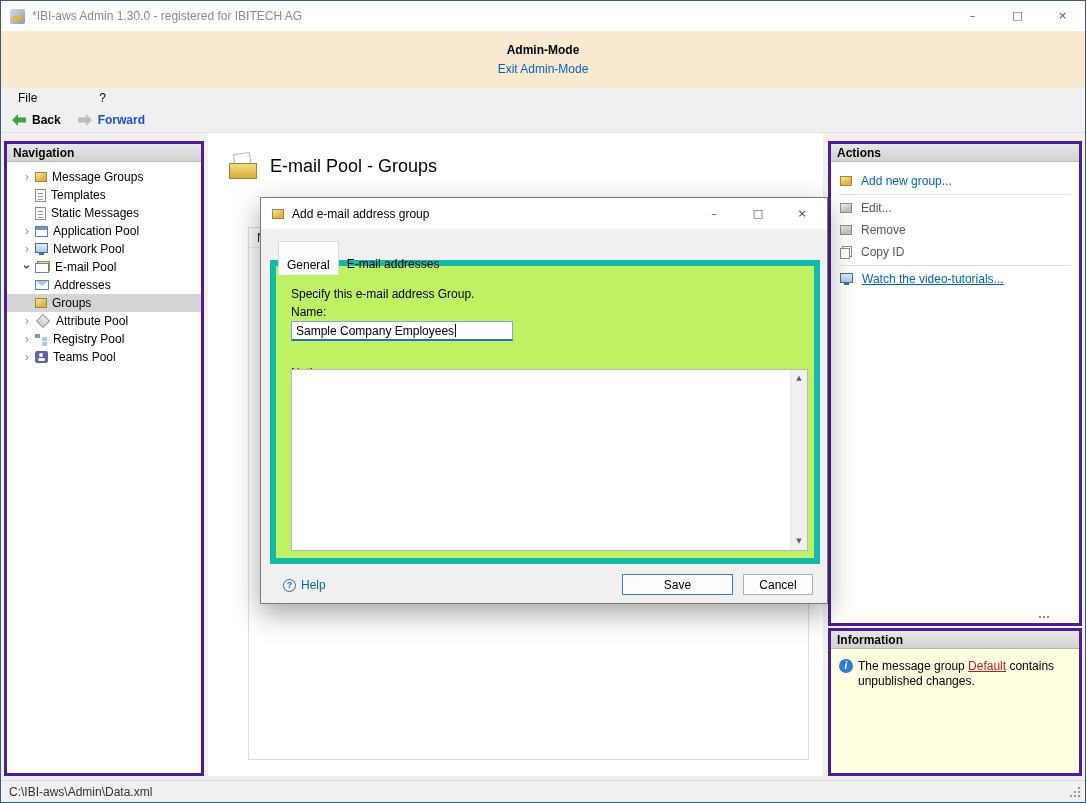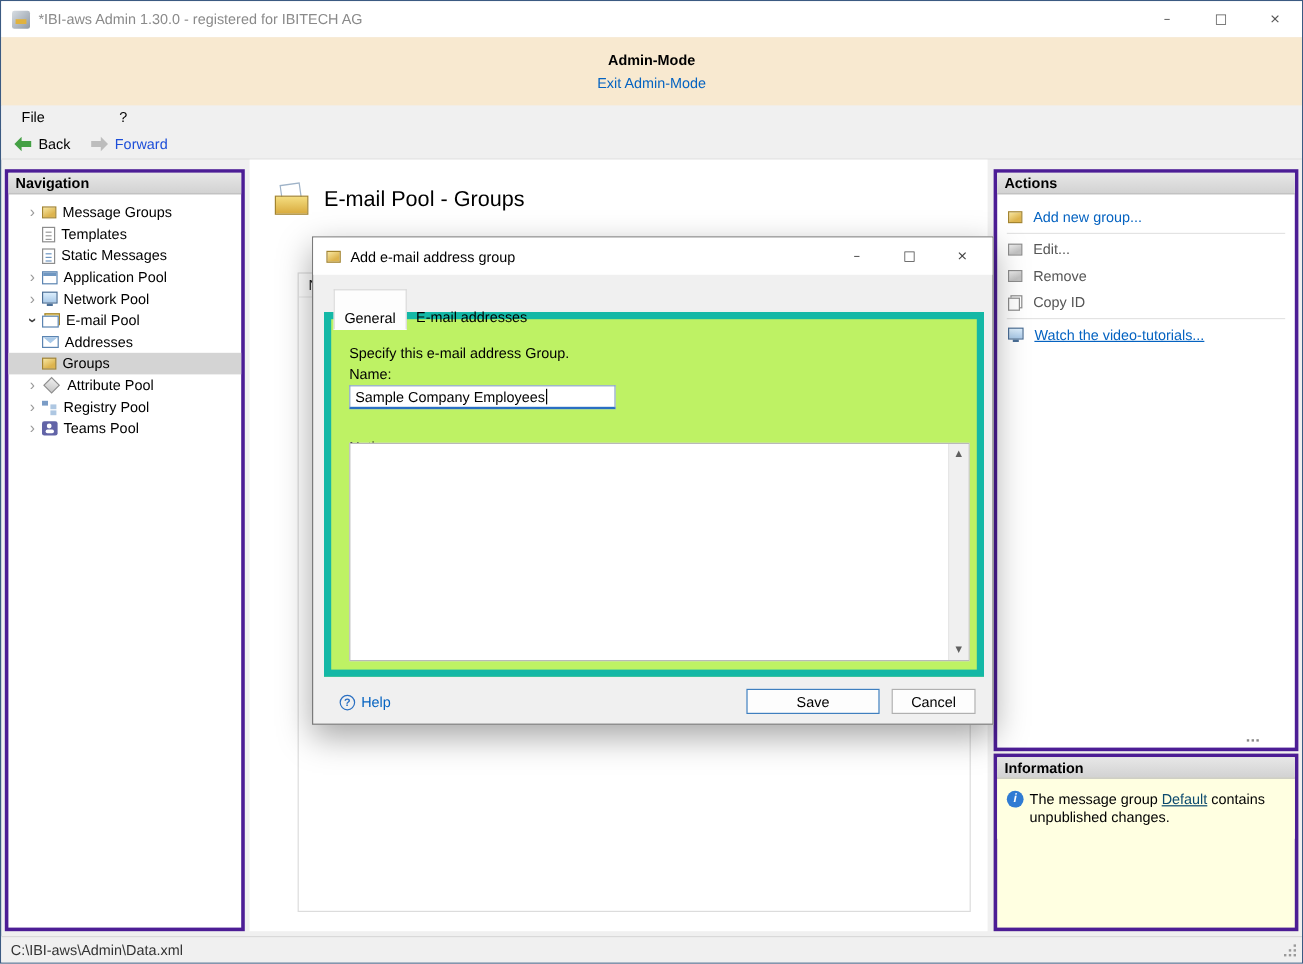--- a/index.html
+++ b/index.html
@@ -17,21 +17,21 @@
 
   
   .banner { position:absolute; top:30px; left:0; right:0; height:57px; background:#f8e9d0; text-align:center; }
   .banner-title { display:block; padding-top:12px; font-weight:bold; }
   .banner-link { display:inline-block; margin-top:5px; color:#0563c1; cursor:pointer; }
 
   
   .menubar { position:absolute; top:87px; left:0; right:0; height:20px; background:#f0f0f0; display:flex; align-items:center; padding-left:8px;gap:44px; }
   .menu-item { padding:2px 9px; }
   .toolbar { position:absolute; top:107px; left:0; right:0; height:25px; background:#f0f0f0; border-bottom:1px solid #e2e2e2; display:flex; align-items:center; padding-left:10px; gap:16px; }
-  .tool-btn { display:flex; align-items:flex-end; gap:5px; }
+  .tool-btn { display:flex; align-items:flex-end; gap:5px;font-weight:bold; }
   .tool-btn.disabled { color:#1d4ed8; }
   .tool-btn svg { display:block; }
 
   
   .panel { position:absolute; background:#fff; border:3px solid #4c1d95; }
   .panel-header { height:18px; background:linear-gradient(#e7e7e7,#d2d2d2); border-bottom:1px solid #b5b5b5; font-weight:bold; padding:2px 6px; line-height:14px; }
 
   
   .nav-panel { left:3px; top:140px; width:200px; height:635px; }
   .nav-items { padding-top:6px; }
@@ -88,21 +88,21 @@
   .act-row.link { color:#0563c1; }
   .act-row.underline .act-lbl { text-decoration:underline; }
   .act-sep { height:1px; background:#e3e3e3; margin:2px 8px; }
   .pane-grip { position:absolute; right:26px; bottom:4px; width:14px; height:4px; }
   .pane-grip::before { content:""; position:absolute; left:0; top:1px; width:2px; height:2px; background:#8a8a8a; box-shadow:4px 0 0 #8a8a8a,8px 0 0 #8a8a8a; }
 
   
   .info-panel { left:827px; top:627px; width:254px; height:148px; background:#ffffe1; }
   .info-body { display:flex; gap:5px; padding:10px 8px; background:#ffffe1; }
   .info-text { line-height:15px; }
-  .info-link { color:#0c4a6e; text-decoration:underline; cursor:pointer;text-align:center; }
+  .info-link { color:#b91c1c; text-decoration:underline; cursor:pointer;text-align:center; }
 
   
   .statusbar { position:absolute; left:0; right:0; bottom:0; height:22px; background:#f0f0f0; border-top:1px solid #d9d9d9; display:flex; align-items:center; padding:0 8px; color:#333; }
   .grip { position:absolute; right:3px; bottom:3px; width:13px; height:13px; }
   .grip::before { content:""; position:absolute; left:0; top:0; width:2px; height:2px; box-shadow:9px 1px 0 #9a9a9a,9px 5px 0 #9a9a9a,9px 9px 0 #9a9a9a,5px 5px 0 #9a9a9a,5px 9px 0 #9a9a9a,1px 9px 0 #9a9a9a; }
 
   
   .dialog { position:absolute; left:259px; top:196px; width:568px; height:407px; background:#f0f0f0; border:1px solid #7a7a7a; box-shadow:0 10px 26px rgba(0,0,0,.35); z-index:5; }
   .dlg-titlebar { position:absolute; top:0; left:0; right:0; height:31px; background:#fff; display:flex; align-items:center; padding-left:11px; }
   .dlg-title { margin-left:8px; }

